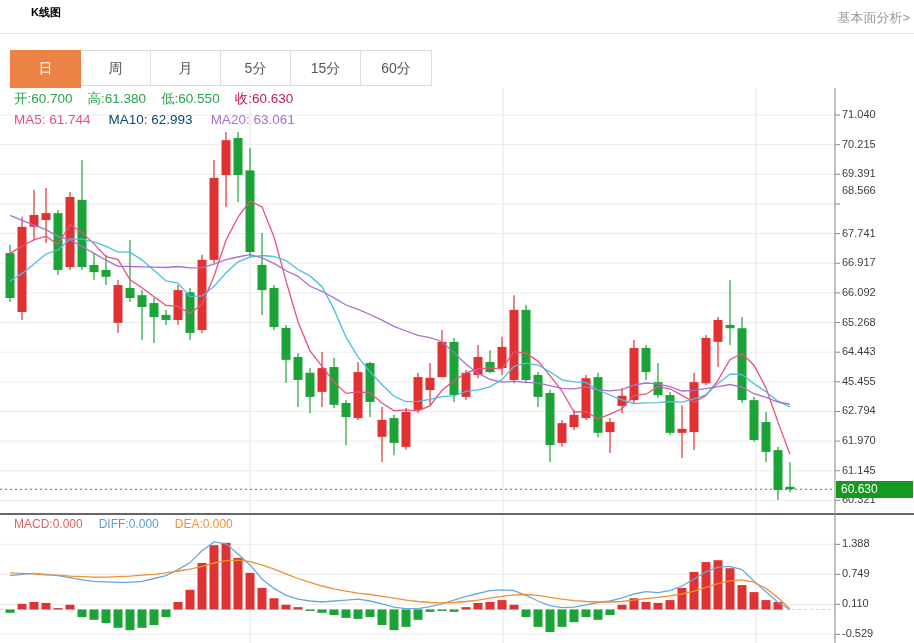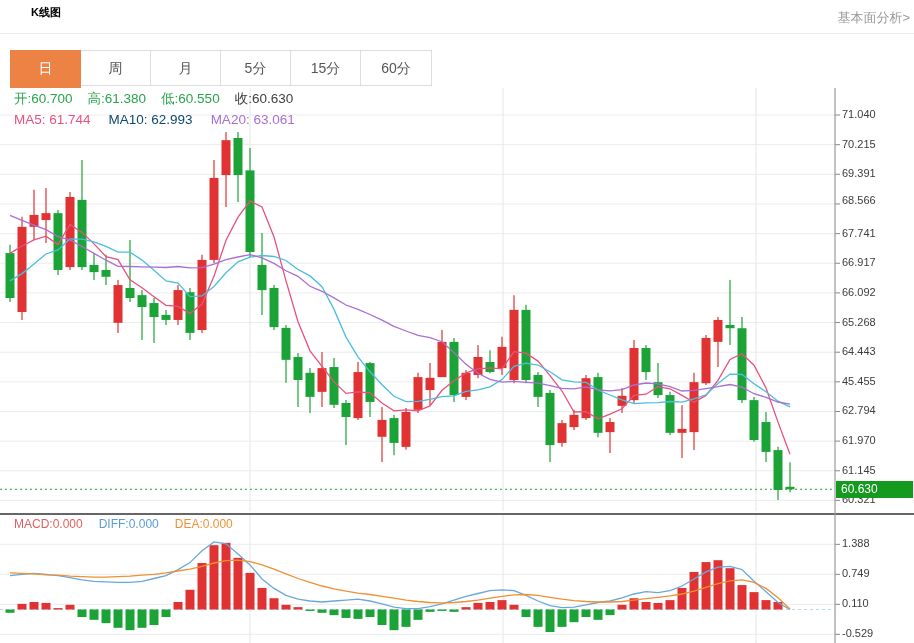--- a/index.html
+++ b/index.html
@@ -283,29 +283,29 @@
         <rect x="725.5" y="480.18399999999997" width="9" height="41.31600000000003" fill="#e03232"></rect>
         <rect x="737.5" y="497.086" width="9" height="24.413999999999987" fill="#e03232"></rect>
         <rect x="749.5" y="504.1285" width="9" height="17.371500000000026" fill="#e03232"></rect>
         <rect x="761.5" y="512.11" width="9" height="9.389999999999986" fill="#e03232"></rect>
         <rect x="773.5" y="513.988" width="9" height="7.511999999999944" fill="#e03232"></rect>
         <polyline points="10,487.7 22,486.3 34,485.3 46,486.3 58,487.7 70,489.6 82,491.9 94,493.3 106,493.8 118,494.3 130,494.3 142,493.3 154,490.5 166,487.7 178,481.6 190,474.6 202,462.8 214,453.9 226,455.8 238,466.1 250,476.9 262,491.0 274,500.4 286,507.4 298,511.2 310,513.0 322,514.0 334,513.0 346,512.1 358,511.2 370,513.0 382,515.9 394,519.2 406,520.6 418,520.6 430,518.7 442,515.9 454,512.1 466,508.4 478,505.5 490,502.7 502,501.8 514,502.7 526,507.4 538,513.0 550,517.7 562,519.6 574,519.2 586,516.8 598,514.5 610,513.0 622,509.8 634,506.0 646,503.7 658,504.6 670,502.7 682,498.0 694,491.0 706,483.9 718,479.2 730,478.3 742,481.6 754,493.3 766,503.7 778,514.5 790,521.5" fill="none" stroke="#6aa8dc" stroke-width="1.3"></polyline>
         <polyline points="10,484.9 22,485.3 34,485.8 46,486.8 58,487.2 70,488.2 82,488.6 94,489.1 106,489.1 118,488.6 130,488.2 142,487.2 154,486.3 166,484.9 178,483.0 190,481.1 202,478.3 214,475.0 226,472.7 238,472.2 250,473.6 262,476.9 274,481.1 286,485.8 298,490.5 310,494.3 322,498.0 334,500.8 346,503.2 358,505.1 370,506.5 382,508.4 394,510.2 406,512.1 418,513.5 430,514.5 442,514.9 454,514.5 466,513.5 478,512.1 490,510.2 502,508.4 514,506.9 526,506.5 538,507.4 550,509.3 562,511.2 574,512.6 586,513.5 598,514.0 610,514.0 622,513.5 634,512.1 646,510.7 658,509.3 670,507.9 682,506.0 694,503.2 706,499.4 718,495.7 730,492.9 742,491.9 754,494.3 766,500.4 778,509.8 790,521.0" fill="none" stroke="#ef9033" stroke-width="1.3"></polyline>
         <line x1="0" y1="426" x2="914" y2="426" stroke="#333" stroke-width="1.4"></line>
         <line x1="835" y1="0" x2="835" y2="555" stroke="#999" stroke-width="1.2"></line>
       </svg>
-    <div class="ohlc-row"><span class="pair" style="color: rgb(40, 164, 75);">开:60.700</span><span class="pair" style="color: rgb(40, 164, 75);">高:61.380</span><span class="pair" style="color: rgb(40, 164, 75);">低:60.550</span><span class="pair" style="color: #404040;">收:60.630</span></div>
+    <div class="ohlc-row"><span class="pair" style="color: rgb(40, 164, 75);">开:60.700</span><span class="pair" style="color: rgb(40, 164, 75);">高:61.380</span><span class="pair" style="color: rgb(40, 164, 75);">低:60.550</span><span class="pair" style="color: #be185d;">收:60.630</span></div>
     <div class="ma-row"><span class="pair" style="color: rgb(232, 81, 126);">MA5: 61.744</span><span class="pair" style="color: #0c4a6e;">MA10: 62.993</span><span class="pair" style="color: rgb(169, 111, 210);">MA20: 63.061</span></div>
     <div class="macd-row"><span class="pair" style="color: rgb(224, 96, 96);">MACD:0.000</span><span class="pair" style="color: rgb(91, 155, 213);">DIFF:0.000</span><span class="pair" style="color: rgb(239, 144, 54);">DEA:0.000</span></div>
     <div class="price-badge">60.630</div>
     <div id="ylabels">
         <div class="ylabel" style="top: 20px;">71.040</div>
         <div class="ylabel" style="top: 49.6629px;">70.215</div>
         <div class="ylabel" style="top: 79.2898px;">69.391</div>
-        <div class="ylabel" style="top: 106px; text-align: right;">68.566</div>
+        <div class="ylabel" style="top: 96px; text-align: right;">68.566</div>
         <div class="ylabel" style="top: 138.616px;">67.741</div>
         <div class="ylabel" style="top: 168.242px;">66.917</div>
         <div class="ylabel" style="top: 197.905px;">66.092</div>
         <div class="ylabel" style="top: 227.532px;">65.268</div>
         <div class="ylabel" style="top: 257.195px;">64.443</div>
         <div class="ylabel" style="top: 286.822px;">45.455</div>
         <div class="ylabel" style="top: 316.485px;">62.794</div>
         <div class="ylabel" style="top: 346.112px;">61.970</div>
         <div class="ylabel" style="top: 375.775px;">61.145</div>
         <div class="ylabel" style="top: 405.402px;">60.321</div>

